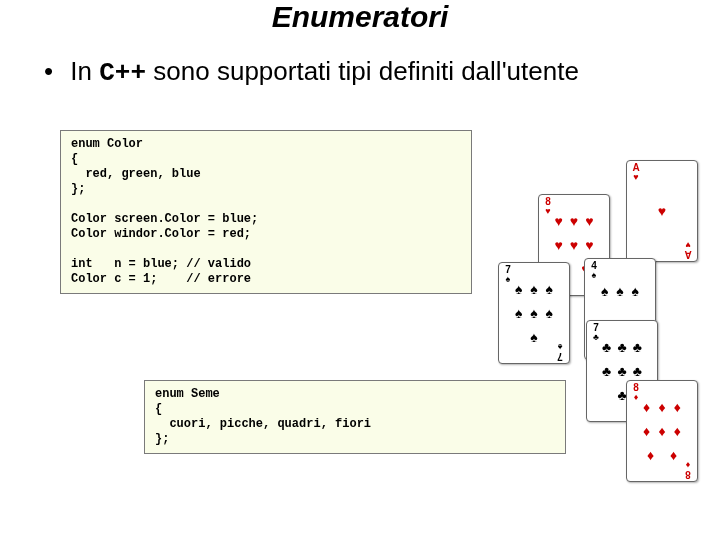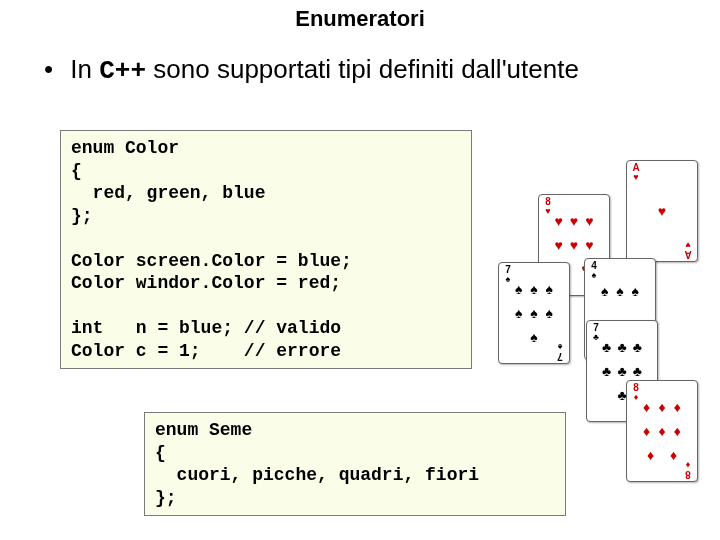--- a/index.html
+++ b/index.html
@@ -7,49 +7,49 @@
     padding: 0;
     width: 720px;
     height: 540px;
     background: #fff;
     font-family: Arial, Helvetica, sans-serif;
     position: relative;
     overflow: hidden;
   }
   .title {
     text-align: center;
-    font-size: 22px;
+    font-size: 30px;
     font-weight: bold;
-    margin-top: 6px;
+    font-style: italic;
   }
   .bullet-row {
     margin: 22px 0 0 44px;
     font-size: 26px;
   }
   .bullet-dot {
     display: inline-block;
     margin-right: 10px;
   }
   .cpp {
     font-family: "Courier New", monospace;
     font-weight: bold;
   }
   .codebox {
     position: absolute;
     background: #fafde8;
     border: 1px solid #7a7a7a;
     font-family: "Courier New", monospace;
     font-weight: bold;
-    font-size: 18px;
+    font-size: 12px;
     padding: 6px 10px;
     white-space: pre;
     line-height: 1.25;
   }
   .box1 { left: 60px; top: 130px; width: 390px; }
-  .box2 { left: 144px; top: 412px; width: 400px; }
+  .box2 { left: 144px; top: 380px; width: 400px; }
   .cards {
     position: absolute;
     right: 24px;
     top: 150px;
     width: 210px;
     height: 240px;
   }
   .card {
     position: absolute;
     width: 70px;

